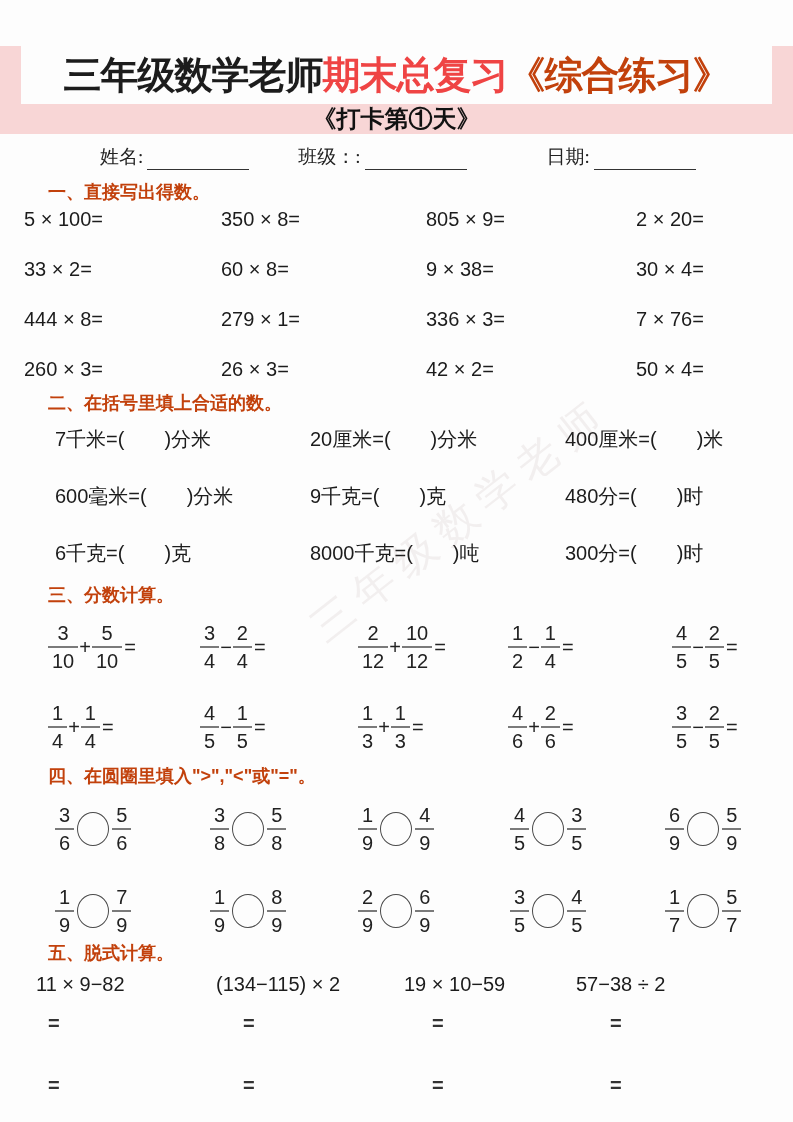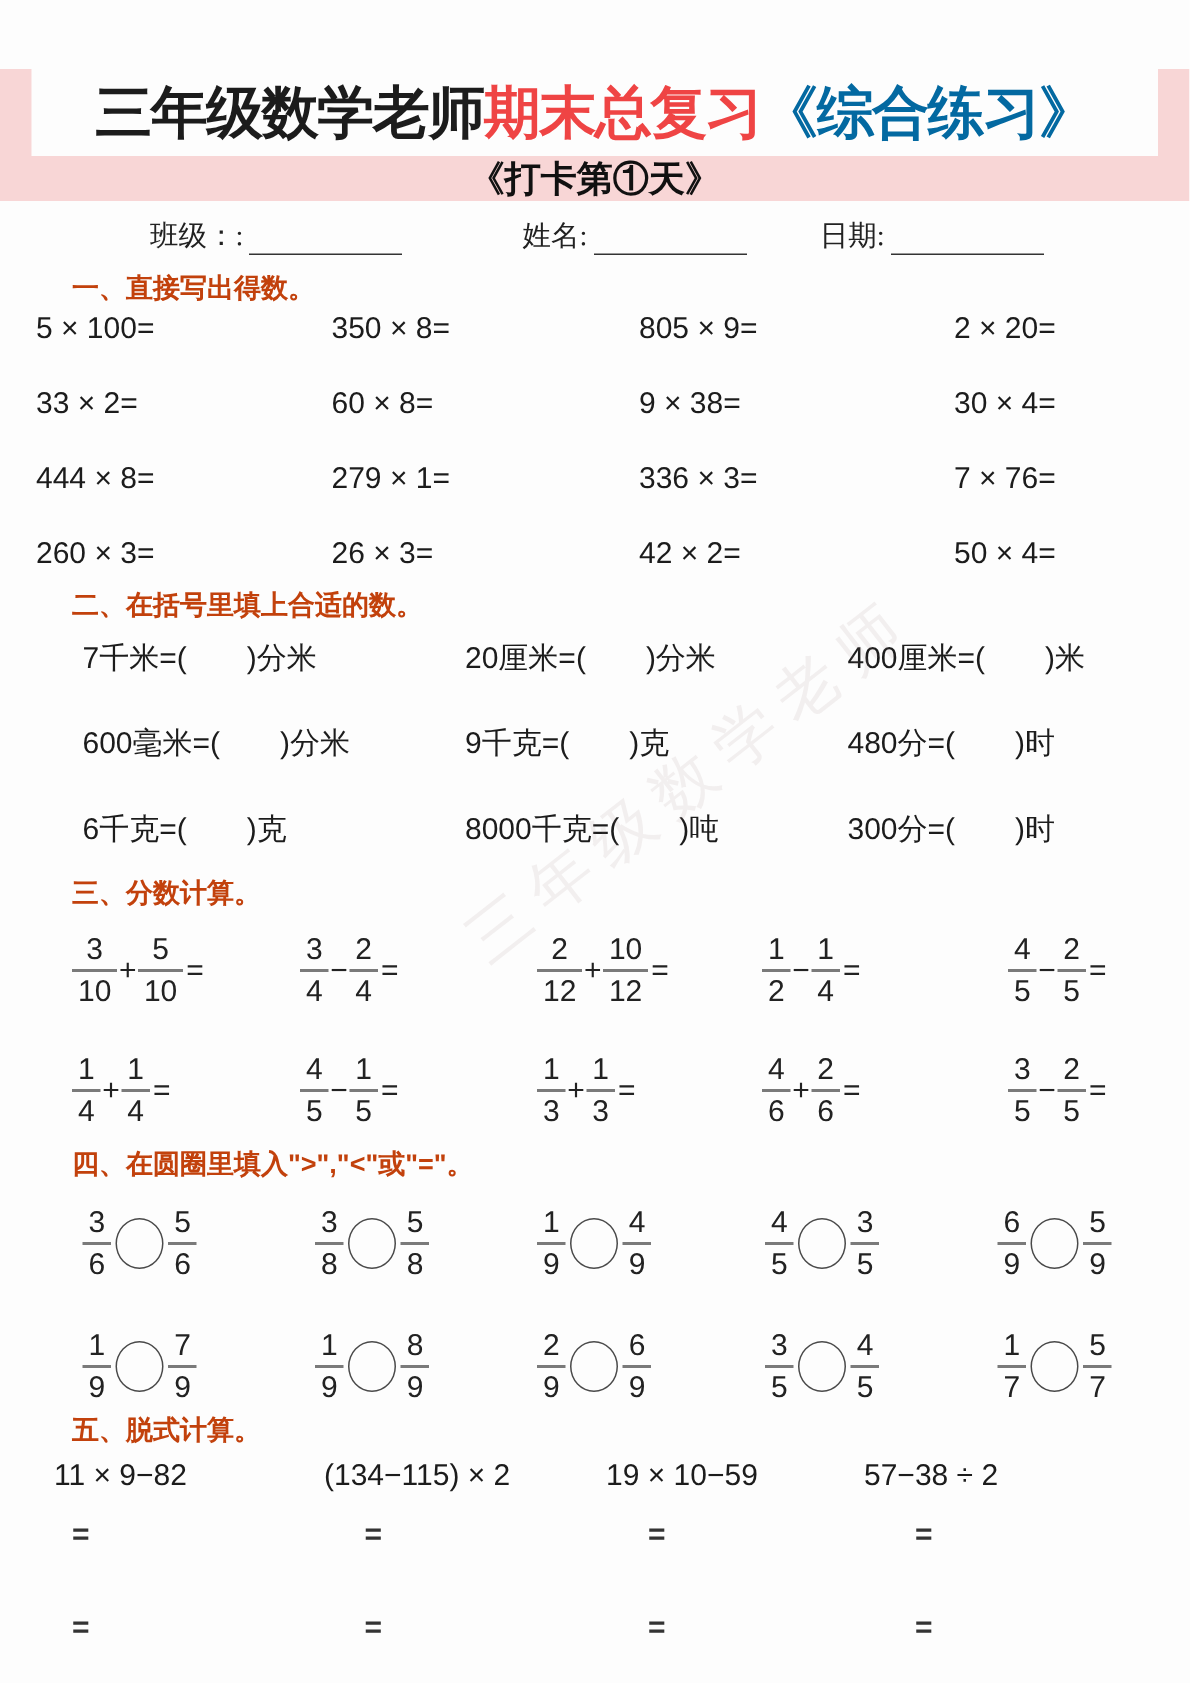--- a/index.html
+++ b/index.html
@@ -14,21 +14,21 @@
 
   
   .header{position:relative;margin-top:46px;height:88px;}
   .pink-band{position:absolute;left:0;top:0;width:100%;height:88px;background:#f8d6d6;}
   .title-box{
     position:relative;width:751px;height:58px;margin:0 auto;background:#fdfdfd;
     display:flex;align-items:center;justify-content:center;
     font-size:38px;font-weight:bold;letter-spacing:-1px;white-space:nowrap;
   }
   .title-red{color:#ef4444;}
-  .title-blue{color:#0369a1;}
+  .title-blue{color:#c2410c;}
   .subtitle-row{
     position:relative;height:30px;display:flex;align-items:center;justify-content:center;
     font-family:"DejaVu Serif","Liberation Serif",serif;font-weight:bold;font-size:24px;color:#111;
   }
 
   
   .form-row{
     display:flex;align-items:flex-end;margin:10px 0 0 100px;height:26px;
     font-family:"Liberation Serif","DejaVu Serif",serif;font-size:19px;color:#222;
   }
@@ -96,26 +96,26 @@
       <span>三年级数学老师</span>
         <span class="title-red">期末总复习</span>
         <span class="title-blue">《综合练习》</span>
     </div>
     <div class="subtitle-row">
       <span>《打卡第①天》</span>
     </div>
   </div>
 
   <div class="form-row">
+    <div class="form-group g2">
+      <span>姓名:</span>
+      <span class="blank"></span>
+    </div>
     <div class="form-group g1">
       <span>班级：:</span>
-      <span class="blank"></span>
-    </div>
-    <div class="form-group g2">
-      <span>姓名:</span>
       <span class="blank"></span>
     </div>
     <div class="form-group">
       <span>日期:</span>
       <span class="blank"></span>
     </div>
   </div>
 
   <div class="sec-heading h1">一、直接写出得数。</div>
   <div class="s1-grid" id="s1-grid">

